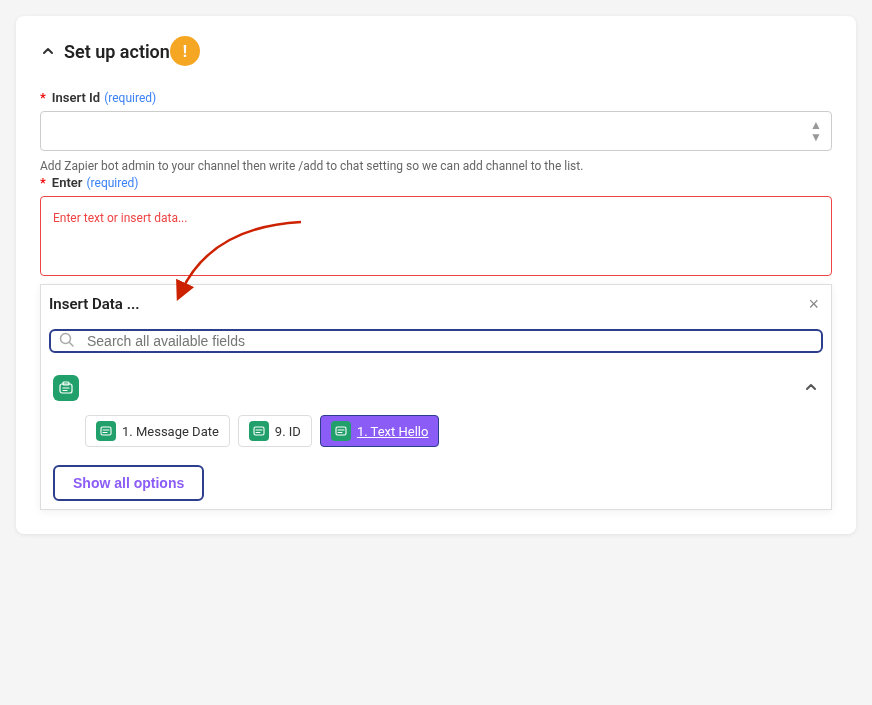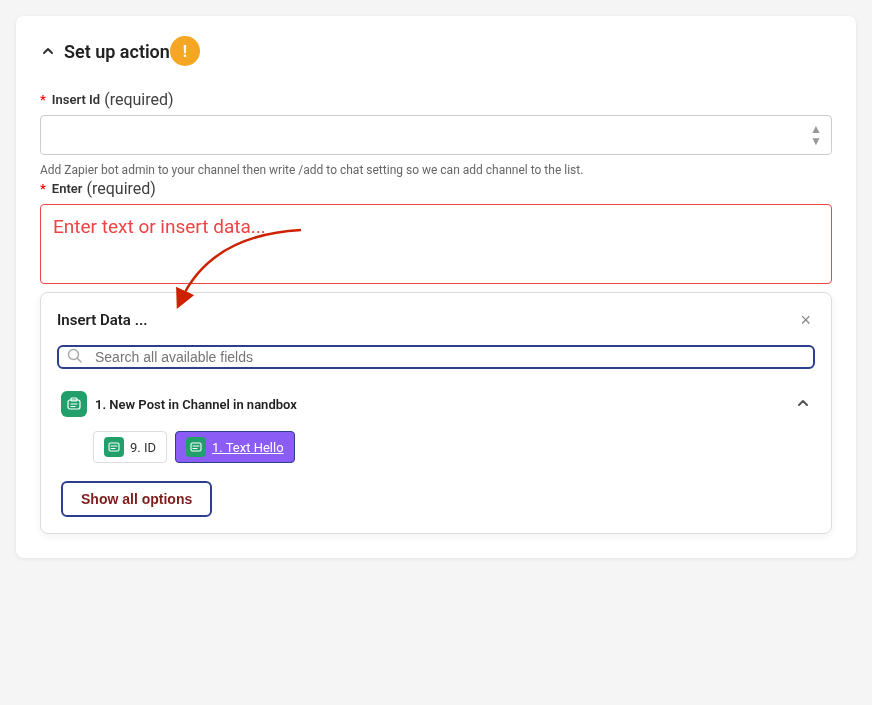--- a/index.html
+++ b/index.html
@@ -61,22 +61,22 @@
       display: flex;
       align-items: center;
       gap: 4px;
     }
     .required-star {
       color: #e00;
       margin-right: 2px;
     }
     .label-note {
       font-weight: 400;
-      color: #404040;
-      font-size: 16px;
+      color: #3b82f6;
+      font-size: 12px;
     }
     .select-wrapper {
       position: relative;
       margin-bottom: 8px;
     }
     .channel-select {
       width: 100%;
       height: 40px;
       border: 1px solid #ccc;
       border-radius: 4px;
@@ -107,32 +107,32 @@
     .post-field-wrapper {
       border: 1.5px solid #e44;
       border-radius: 4px;
       padding: 10px 12px;
       min-height: 80px;
       margin-bottom: 0;
       cursor: text;
     }
     .post-input-placeholder {
       color: #e44;
-      font-size: 19px;
+      font-size: 12px;
       background: none;
       border: none;
       outline: none;
       width: 100%;
     }
     .insert-data-panel {
       border: 1px solid #ddd;
-      border-radius: 8px;
+      border-radius: 0;
       background: #fff;
       margin-top: 8px;
-      padding: 16px;
+      padding: 8px;
       position: relative;
       box-shadow: 0 2px 8px rgba(0,0,0,0.06);
     }
     .insert-data-header {
       display: flex;
       align-items: center;
       justify-content: space-between;
       margin-bottom: 14px;
     }
     .insert-data-title {
@@ -244,21 +244,21 @@
       flex-shrink: 0;
     }
     .show-all-btn {
       display: inline-block;
       margin-top: 10px;
       margin-left: 4px;
       border: 2px solid #2c3e8c;
       border-radius: 6px;
       padding: 8px 18px;
       background: #fff;
-      color: #7f1d1d;
+      color: #8b5cf6;
       font-size: 14px;
       font-weight: 600;
       cursor: pointer;
     }
   </style>
 </head>
 <body>
 
 <div class="main-container">
 
@@ -331,30 +331,39 @@
       <div class="group-header">
         <div class="group-header-left">
           <div class="group-icon">
             <svg width="14" height="14" viewBox="0 0 14 14" fill="none">
               <rect x="1" y="3" width="12" height="9" rx="2" stroke="#fff" stroke-width="1.2"></rect>
               <rect x="4" y="1" width="6" height="3" rx="1" stroke="#fff" stroke-width="1.2"></rect>
               <line x1="4" y1="7" x2="10" y2="7" stroke="#fff" stroke-width="1.2" stroke-linecap="round"></line>
               <line x1="4" y1="9.5" x2="8" y2="9.5" stroke="#fff" stroke-width="1.2" stroke-linecap="round"></line>
             </svg>
           </div>
-          <span class="group-title">1. New Post in Channel in nandbox</span>
         </div>
         <span class="chevron-up">
           <svg width="16" height="16" viewBox="0 0 16 16">
             <polyline points="4,10 8,6 12,10" stroke="#555" stroke-width="2" stroke-linecap="round" stroke-linejoin="round" fill="none"></polyline>
           </svg>
         </span>
       </div>
 
       <div class="data-items">
+        <div class="data-item">
+          <div class="data-item-icon">
+            <svg width="12" height="12" viewBox="0 0 12 12" fill="none">
+              <rect x="1" y="2" width="10" height="8" rx="1.5" stroke="#fff" stroke-width="1.1"></rect>
+              <line x1="3" y1="5" x2="9" y2="5" stroke="#fff" stroke-width="1" stroke-linecap="round"></line>
+              <line x1="3" y1="7.5" x2="7" y2="7.5" stroke="#fff" stroke-width="1" stroke-linecap="round"></line>
+            </svg>
+          </div>
+          <span>1. Message Date</span>
+        </div>
         <div class="data-item">
           <div class="data-item-icon">
             <svg width="12" height="12" viewBox="0 0 12 12" fill="none">
               <rect x="1" y="2" width="10" height="8" rx="1.5" stroke="#fff" stroke-width="1.1"></rect>
               <line x1="3" y1="5" x2="9" y2="5" stroke="#fff" stroke-width="1" stroke-linecap="round"></line>
               <line x1="3" y1="7.5" x2="7" y2="7.5" stroke="#fff" stroke-width="1" stroke-linecap="round"></line>
             </svg>
           </div>
           <span>9. ID</span>
         </div>

